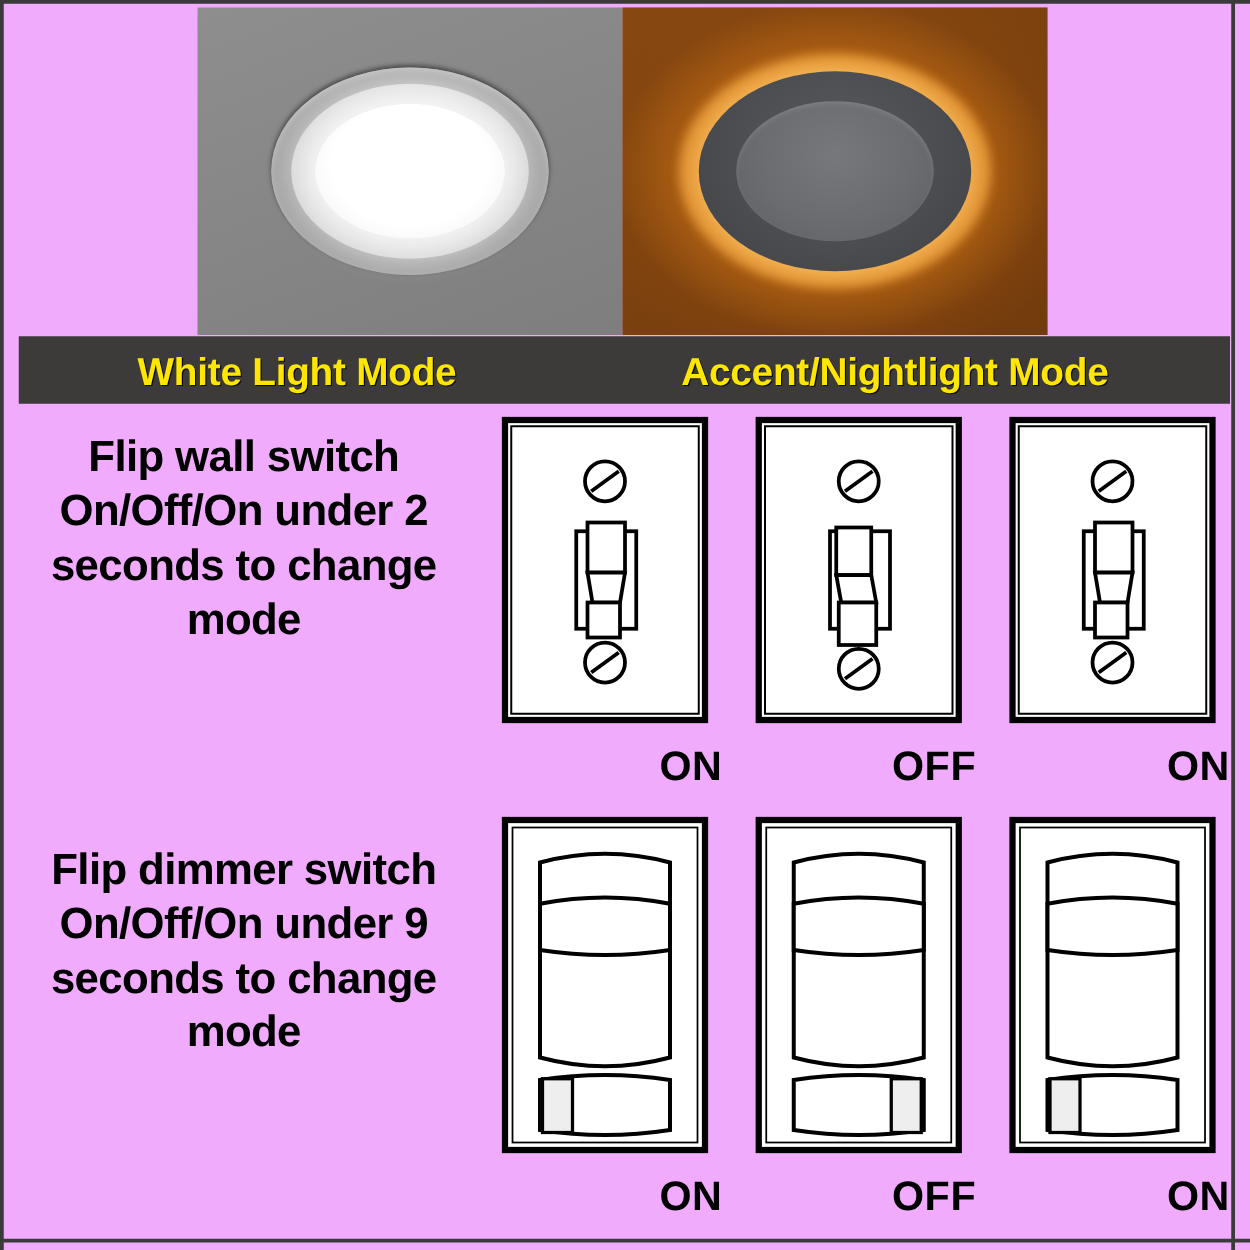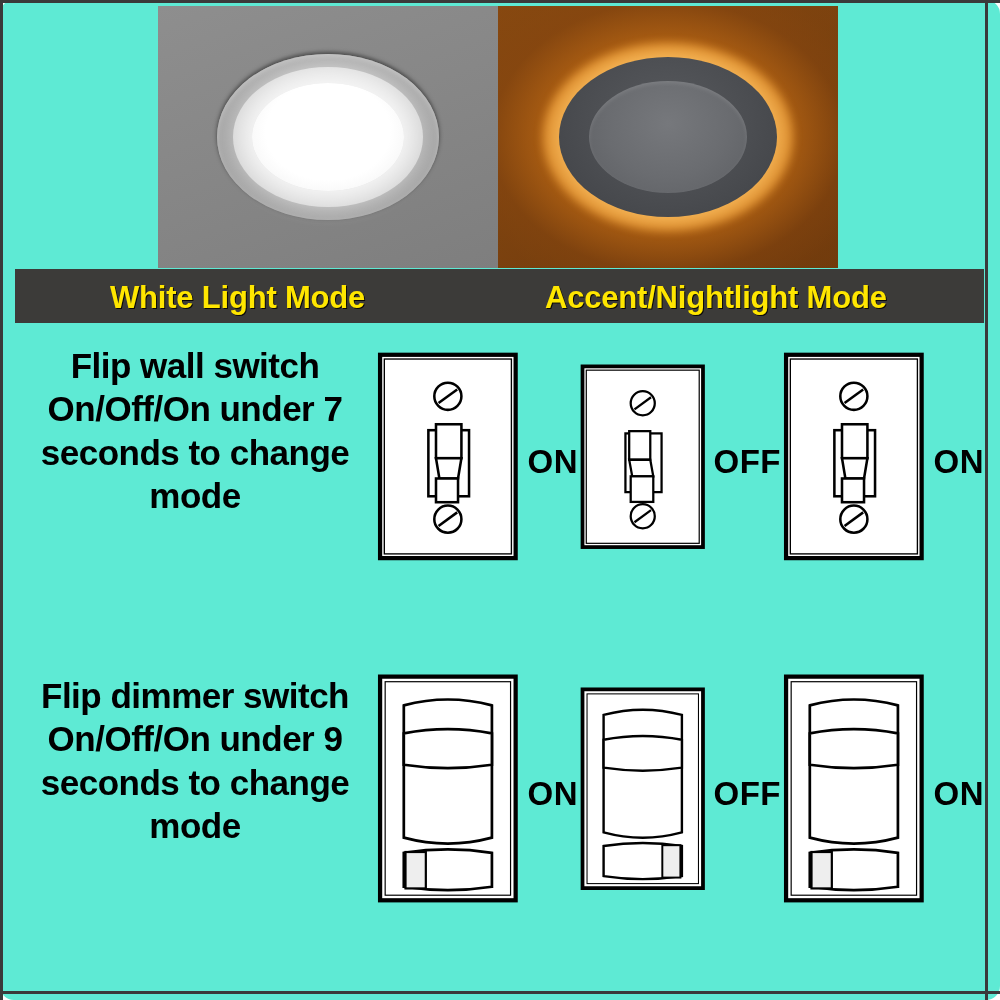--- a/index.html
+++ b/index.html
@@ -11,23 +11,22 @@
     width: 1000px;
     height: 1000px;
     font-family: "Liberation Sans", sans-serif;
     overflow: hidden;
   }
 
   #page {
     position: relative;
     width: 1000px;
     height: 1000px;
-    background: #5eead4;
+    background: #f0abfc;
     box-sizing: border-box;
-    border-radius: 14px;
   }
 
   
   .frame-line {
     position: absolute;
     background: #3a3a3a;
   }
   .frame-top    { left: 0;   top: 0;    width: 1000px; height: 3px; }
   .frame-left   { left: 0;   top: 0;    width: 3px;    height: 1000px; }
   .frame-right  { left: 985px; top: 0;  width: 3px;    height: 1000px; }
@@ -179,22 +178,22 @@
   .switches {
     flex: 1 1 auto;
     display: flex;
     justify-content: flex-start;
     gap: 0;
   }
   .switch-cell {
     width: 203px;
     flex: 0 0 203px;
     display: flex;
-    flex-direction: row;
-    align-items: center;
+    flex-direction: column;
+    align-items: flex-end;
   }
   .switch-caption {
     margin-top: 6px;
     font-family: "Liberation Sans", sans-serif;
     font-weight: bold;
     font-size: 33px;
     color: #000000;
     letter-spacing: 0.5px;
   }
 
@@ -222,21 +221,21 @@
       <div class="ac-face"></div>
     </div>
   </div>
 
   <div class="mode-band">
     <span class="mode-label mode-label-1">White Light Mode</span>
     <span class="mode-label mode-label-2">Accent/Nightlight Mode</span>
   </div>
 
   <div class="row row-1">
-    <div class="instruction">Flip wall switch On/Off/On under 7 seconds to change mode</div>
+    <div class="instruction">Flip wall switch On/Off/On under 2 seconds to change mode</div>
 
     <div class="switches">
 
       <div class="switch-cell">
         <svg class="svg-wrap" width="180" height="258" viewBox="0 0 180 258">
           <rect x="6" y="6" width="160" height="240" fill="#ffffff" stroke="#000000" stroke-width="5"></rect>
           <rect x="11" y="11" width="150" height="230" fill="#ffffff" stroke="#000000" stroke-width="1.6"></rect>
 
           <circle cx="86" cy="55" r="16" fill="#ffffff" stroke="#000000" stroke-width="3"></circle>
           <line x1="75" y1="63" x2="97" y2="47" stroke="#000000" stroke-width="3"></line>

